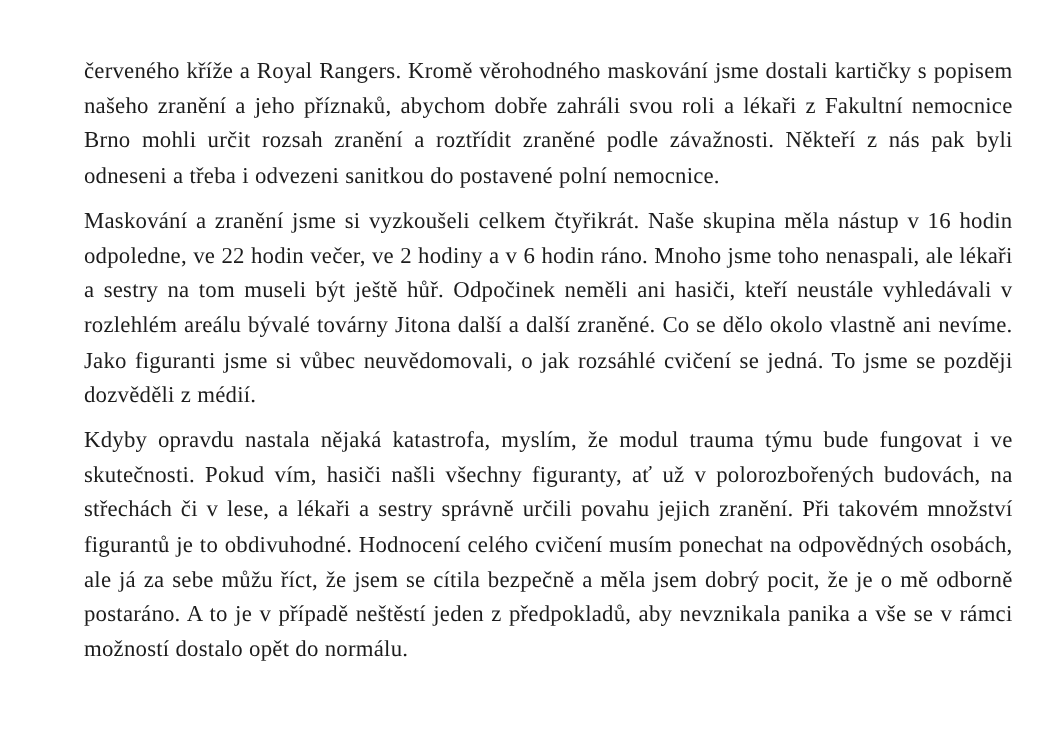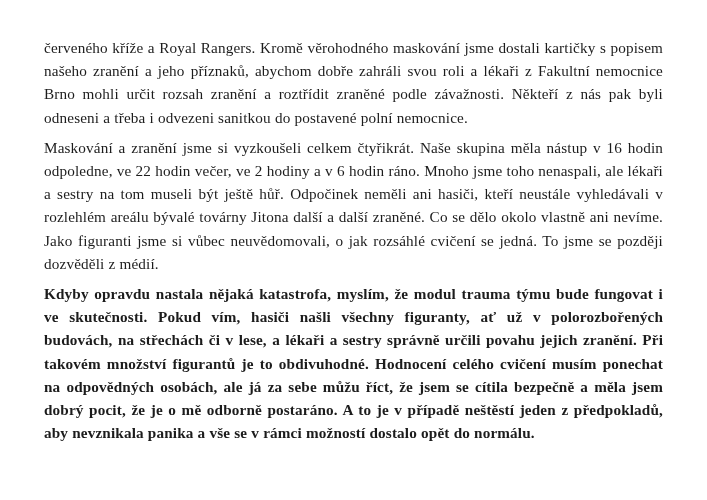--- a/index.html
+++ b/index.html
@@ -18,42 +18,41 @@
   .page {
     position: relative;
     width: 707px;
     height: 500px;
     background: #ffffff;
     box-sizing: border-box;
   }
 
   .text-column {
     position: absolute;
-    left: 44px;
+    left: 56px;
     top: 36px;
     width: 619px;
   }
 
   .doc-paragraph {
     margin: 0 0 7px 0;
     font-family: "Liberation Serif", "DejaVu Serif", serif;
     font-size: 15.2px;
     line-height: 23.2px;
     color: #1c1c1c;
     text-align: justify;
     text-justify: inter-word;
     -webkit-font-smoothing: antialiased;
     letter-spacing: 0.01em;
     word-spacing: 0.01em;
     hyphens: none;
   }
 
   .doc-paragraph:last-child {
     margin-bottom: 16px;
-    font-weight: bold;
   }
 </style>
 </head>
 <body>
 
 <div class="page">
   <div class="text-column">
 
     <p class="doc-paragraph">červeného kříže a Royal Rangers. Kromě věrohodného maskování jsme dostali kartičky s popisem našeho zranění a jeho příznaků, abychom dobře zahráli svou roli a lékaři z Fakultní nemocnice Brno mohli určit rozsah zranění a roztřídit zraněné podle závažnosti. Někteří z nás pak byli odneseni a třeba i odvezeni sanitkou do postavené polní nemocnice.</p>
 

